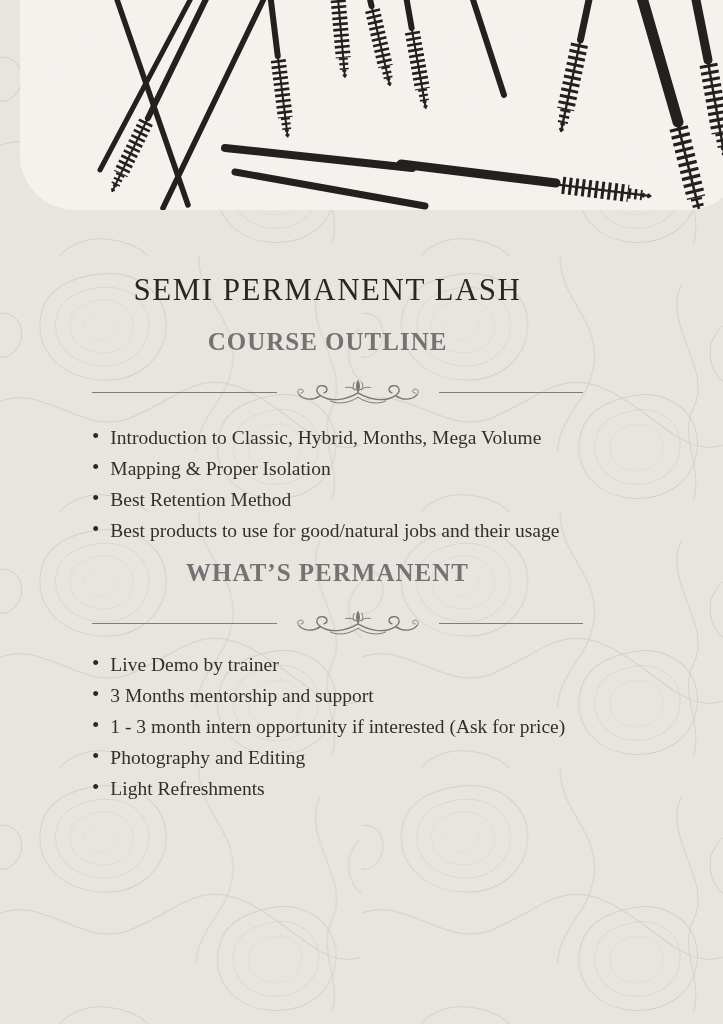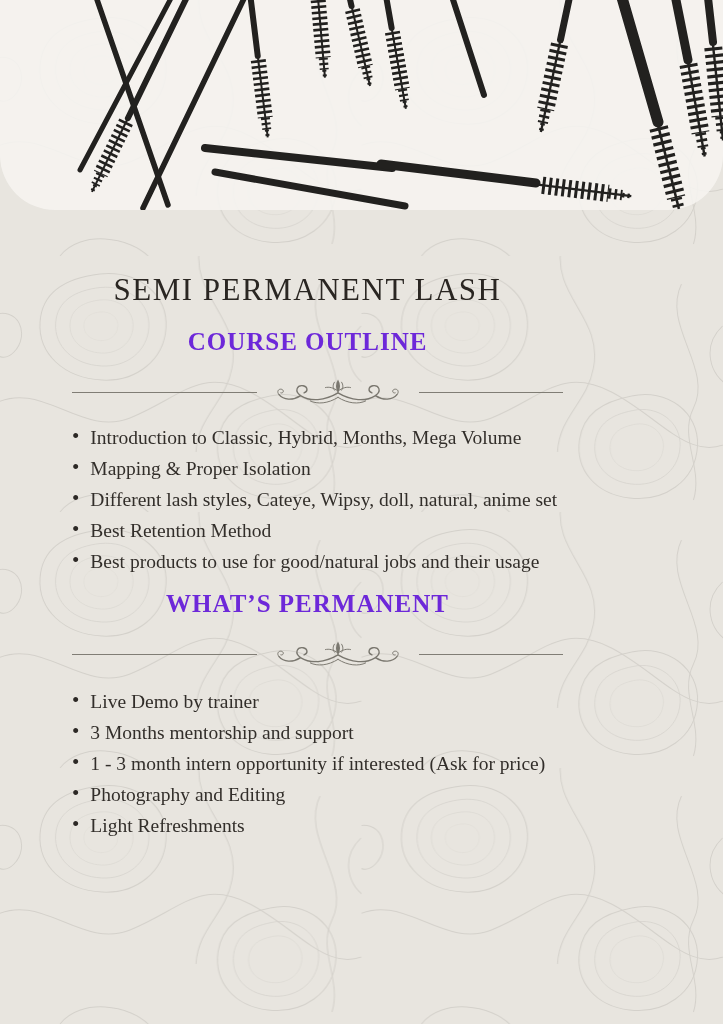--- a/index.html
+++ b/index.html
@@ -2,53 +2,53 @@
 <html><head>
 <meta charset="utf-8">
 <style>
   html,body{margin:0;padding:0;}
   body{
     width:723px;height:1024px;position:relative;overflow:hidden;
     background:#e8e5df;
     font-family:"Liberation Serif", serif;
   }
   .topo-bg{position:absolute;top:0;left:0;width:723px;height:1024px;z-index:0;}
-  .content{position:relative;z-index:1;width:615px;}
+  .content{position:relative;z-index:1;width:615px;padding-left:20px;}
 
   .photo{
     position:relative;width:723px;height:210px;
     border-radius:0 0 55px 55px;overflow:hidden;
   }
   .photo svg{display:block;}
 
   .page-title{
     margin:64px 0 0;text-align:center;
     font-size:31px;font-weight:500;letter-spacing:1.5px;
     color:#2a2622;line-height:1;
   }
   .section-heading{
     margin:24px 0 0;text-align:center;
     font-size:25px;font-weight:600;letter-spacing:1px;
-    color:#6d28d9;line-height:1;
+    color:#737373;line-height:1;
   }
   .section-heading.second{margin-top:14px;}
 
   .divider{
     display:flex;align-items:center;
     margin:22px 52px 0 72px;height:32px;
   }
   .divider .line{border-top:1.4px solid #807d75;height:0;}
   .divider .line.left{width:185px;}
   .divider .line.right{flex:1;}
   .divider .ornament{width:134px;height:32px;margin:0 14px;flex:none;}
 
   ul.bullet-list{
     list-style:none;margin:14px 0 0;padding:0 38px 0 72px;
   }
-  ul.bullet-list.second{margin-top:16px;}
+  ul.bullet-list.second{margin-top:10px;}
   ul.bullet-list li{
     font-size:19.5px;line-height:30px;color:#322e2a;
     white-space:nowrap;
   }
   ul.bullet-list li::before{
     content:"\2022";font-size:21px;margin-right:11px;
     position:relative;top:-1px;color:#2c2825;
   }
 </style>
 </head>
@@ -153,21 +153,20 @@
         <path d="M71 14 C69 11 69 8 71 5" stroke-width="1.1"></path>
         <path d="M79 14 C81 11 81 8 79 5" stroke-width="1.1"></path>
       </g>
     </svg>
     <div class="line right"></div>
   </div>
 
   <ul class="bullet-list">
     <li>Introduction to Classic, Hybrid, Months, Mega Volume</li>
     <li>Mapping &amp; Proper Isolation</li>
-    <li>Different lash styles, Cateye, Wipsy, doll, natural, anime set</li>
     <li>Best Retention Method</li>
     <li>Best products to use for good/natural jobs and their usage</li>
   </ul>
 
   <h2 class="section-heading second">WHAT’S PERMANENT</h2>
 
   <div class="divider">
     <div class="line left"></div>
     <svg class="ornament" viewBox="0 0 150 32" xmlns="http://www.w3.org/2000/svg">
       <g fill="none" stroke="#7a776f" stroke-width="1.5" stroke-linecap="round">

